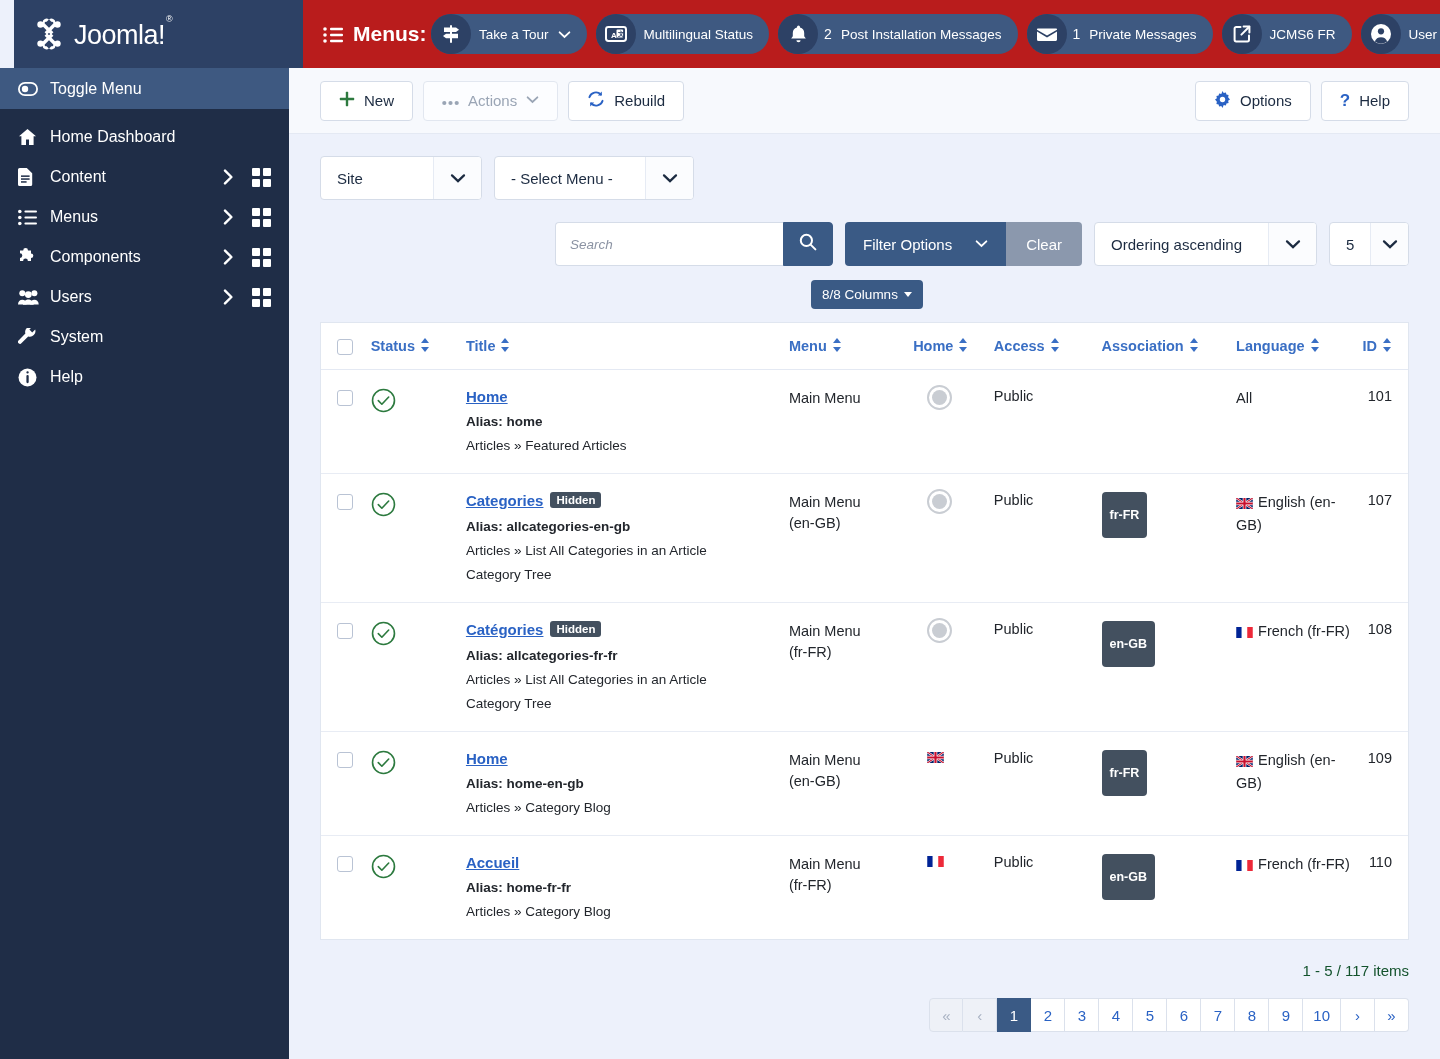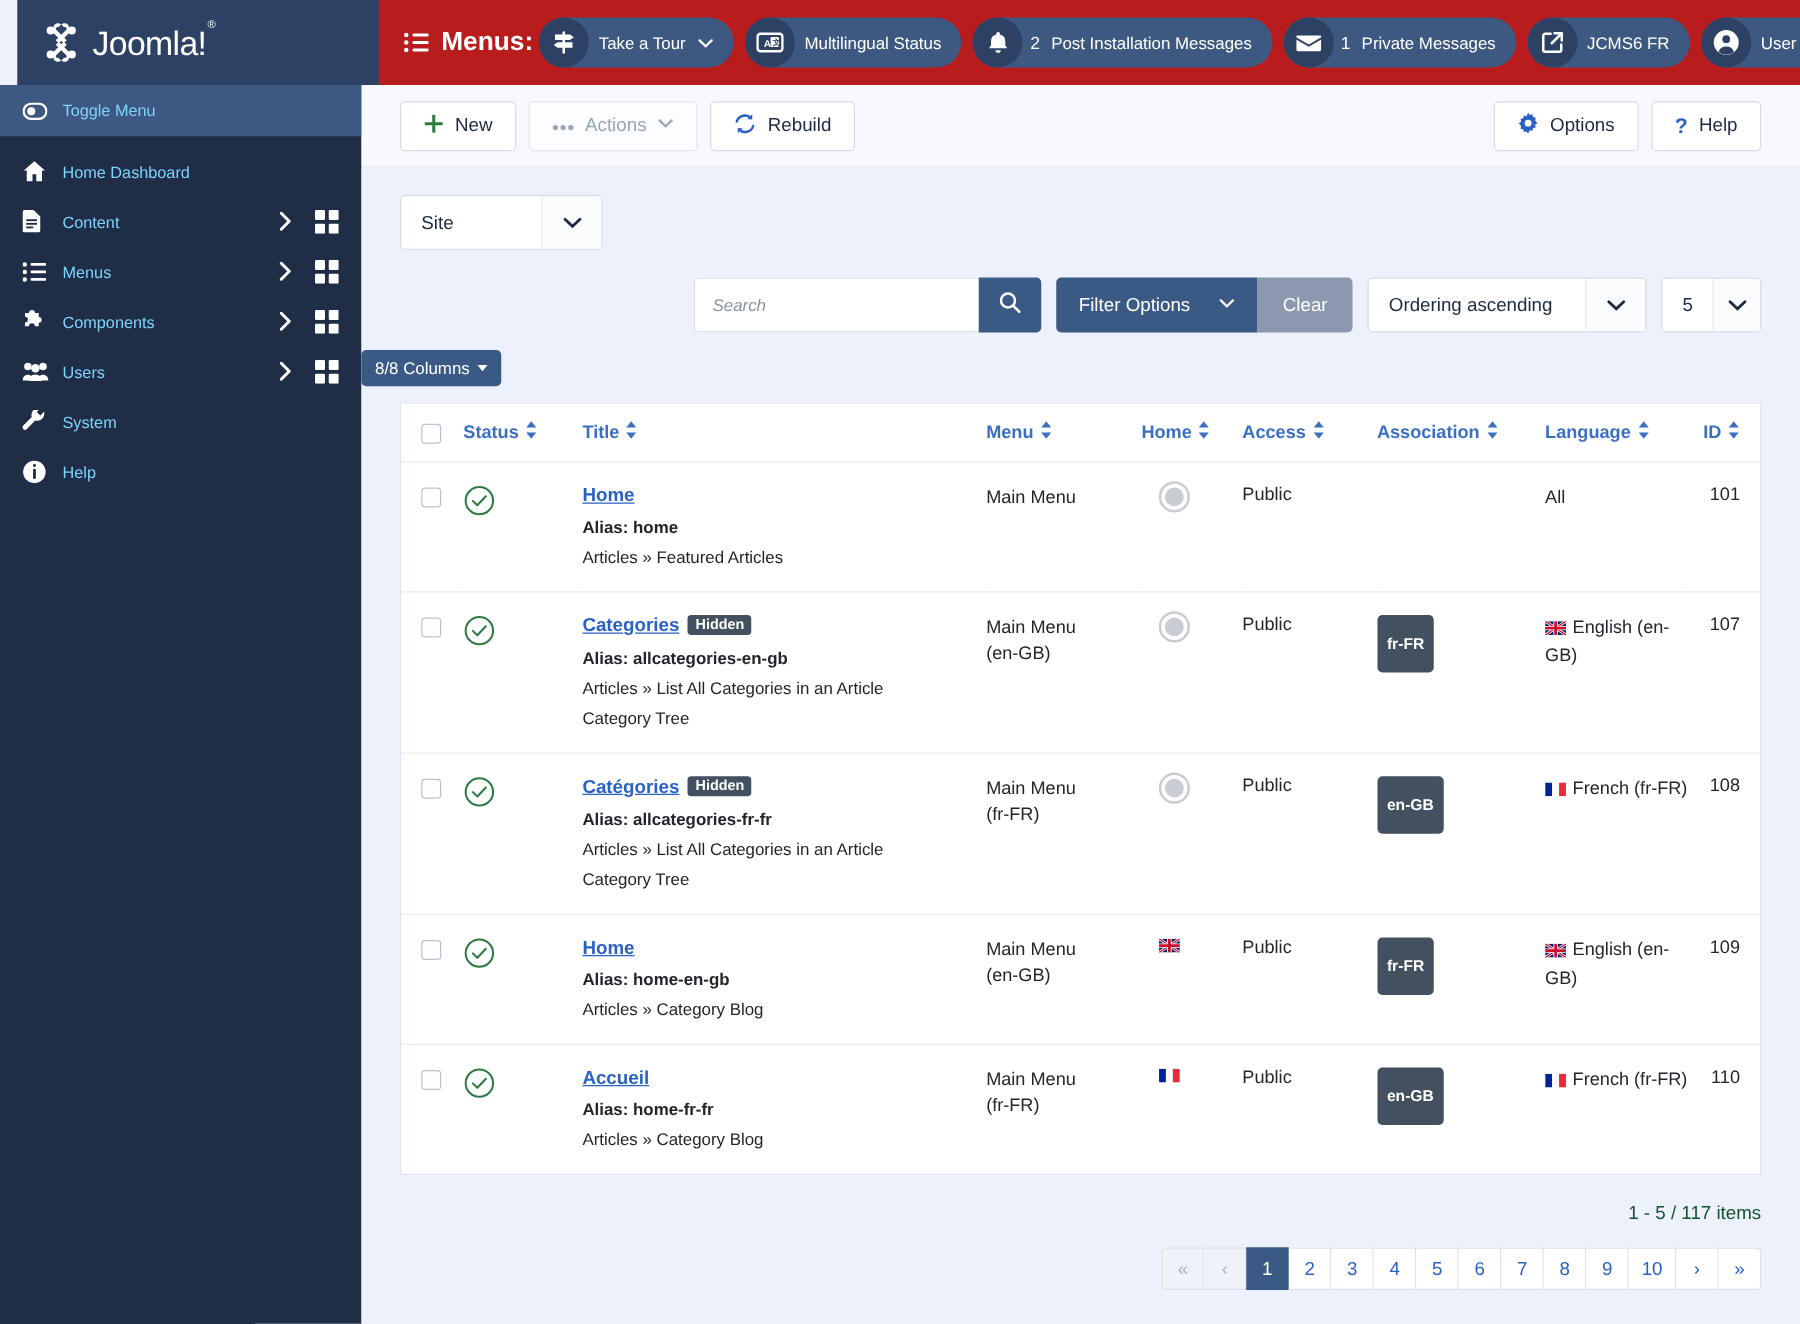--- a/index.html
+++ b/index.html
@@ -74,21 +74,21 @@
   
   .sidebar {
     position: absolute; top: 68px; left: 0;
     width: 289px; height: 991px;
     background: #1f2d47;
     z-index: 20;
   }
   .nav-item {
     display: flex; align-items: center;
     height: 40px; padding: 0 18px 0 18px;
-    color: #7dd3fc; font-size: 13px;
+    color: #ffffff; font-size: 16px;
     cursor: pointer; position: relative;
   }
   .nav-item.toggle { background: #3e5981; height: 41px; }
   .nav-ico {
     width: 26px; flex: 0 0 26px;
     display: flex; align-items: center; justify-content: flex-start;
   }
   .nav-label { flex: 1; padding-left: 6px; }
   .nav-arrow { color: #fff; display: flex; margin-right: 18px; }
   .nav-grid { display: flex; }
@@ -167,21 +167,21 @@
   }
   .clear-btn {
     height: 44px; background: #8b98ad; color: #fff;
     display: flex; align-items: center; padding: 0 20px;
     border-radius: 0 4px 4px 0; cursor: pointer; font-size: 15px;
   }
   .ordering-sel { margin-left: 12px; width: 246px; }
   .ordering-sel .sv { flex: 1; }
   .limit-sel { margin-left: 12px; width: 88px; }
   .limit-sel .sv { flex: 1; }
-  .cols-row { display: flex; justify-content: flex-start; margin-top: 14px; padding-right: 31px;}
+  .cols-row { display: flex; justify-content: center; margin-top: 14px; padding-right: 31px; padding-left: 36px;}
   .cols-btn {
     background: #3a5a85; color: #fff; font-size: 13.5px;
     padding: 7px 11px; border-radius: 4px; cursor: pointer;
     display: inline-flex; align-items: center; gap: 6px;
   }
   .caret-down-s {
     width: 0; height: 0; border-left: 4px solid transparent;
     border-right: 4px solid transparent; border-top: 5px solid #fff;
   }
 
@@ -612,20 +612,28 @@
         <span style="color:#2a62c4;font-size:17px;font-weight:700;">?</span>
         <span>Help</span>
       </div>
     </div>
   </div>
 
   <div class="filterbar">
     <div class="filter-row1">
       <div class="select-box sel-site">
         <span class="sv">Site</span>
+        <span class="sarr">
+          <svg width="16" height="16" viewBox="0 0 12 12">
+              <path d="M1.5 4 6 8.3 10.5 4" stroke="#1c2b41" stroke-width="1.7" fill="none" stroke-linecap="round"></path>
+            </svg>
+        </span>
+      </div>
+      <div class="select-box sel-menu">
+        <span class="sv">- Select Menu -</span>
         <span class="sarr">
           <svg width="16" height="16" viewBox="0 0 12 12">
               <path d="M1.5 4 6 8.3 10.5 4" stroke="#1c2b41" stroke-width="1.7" fill="none" stroke-linecap="round"></path>
             </svg>
         </span>
       </div>
     </div>
 
     <div class="filter-row2">
       <div class="searchwrap">

